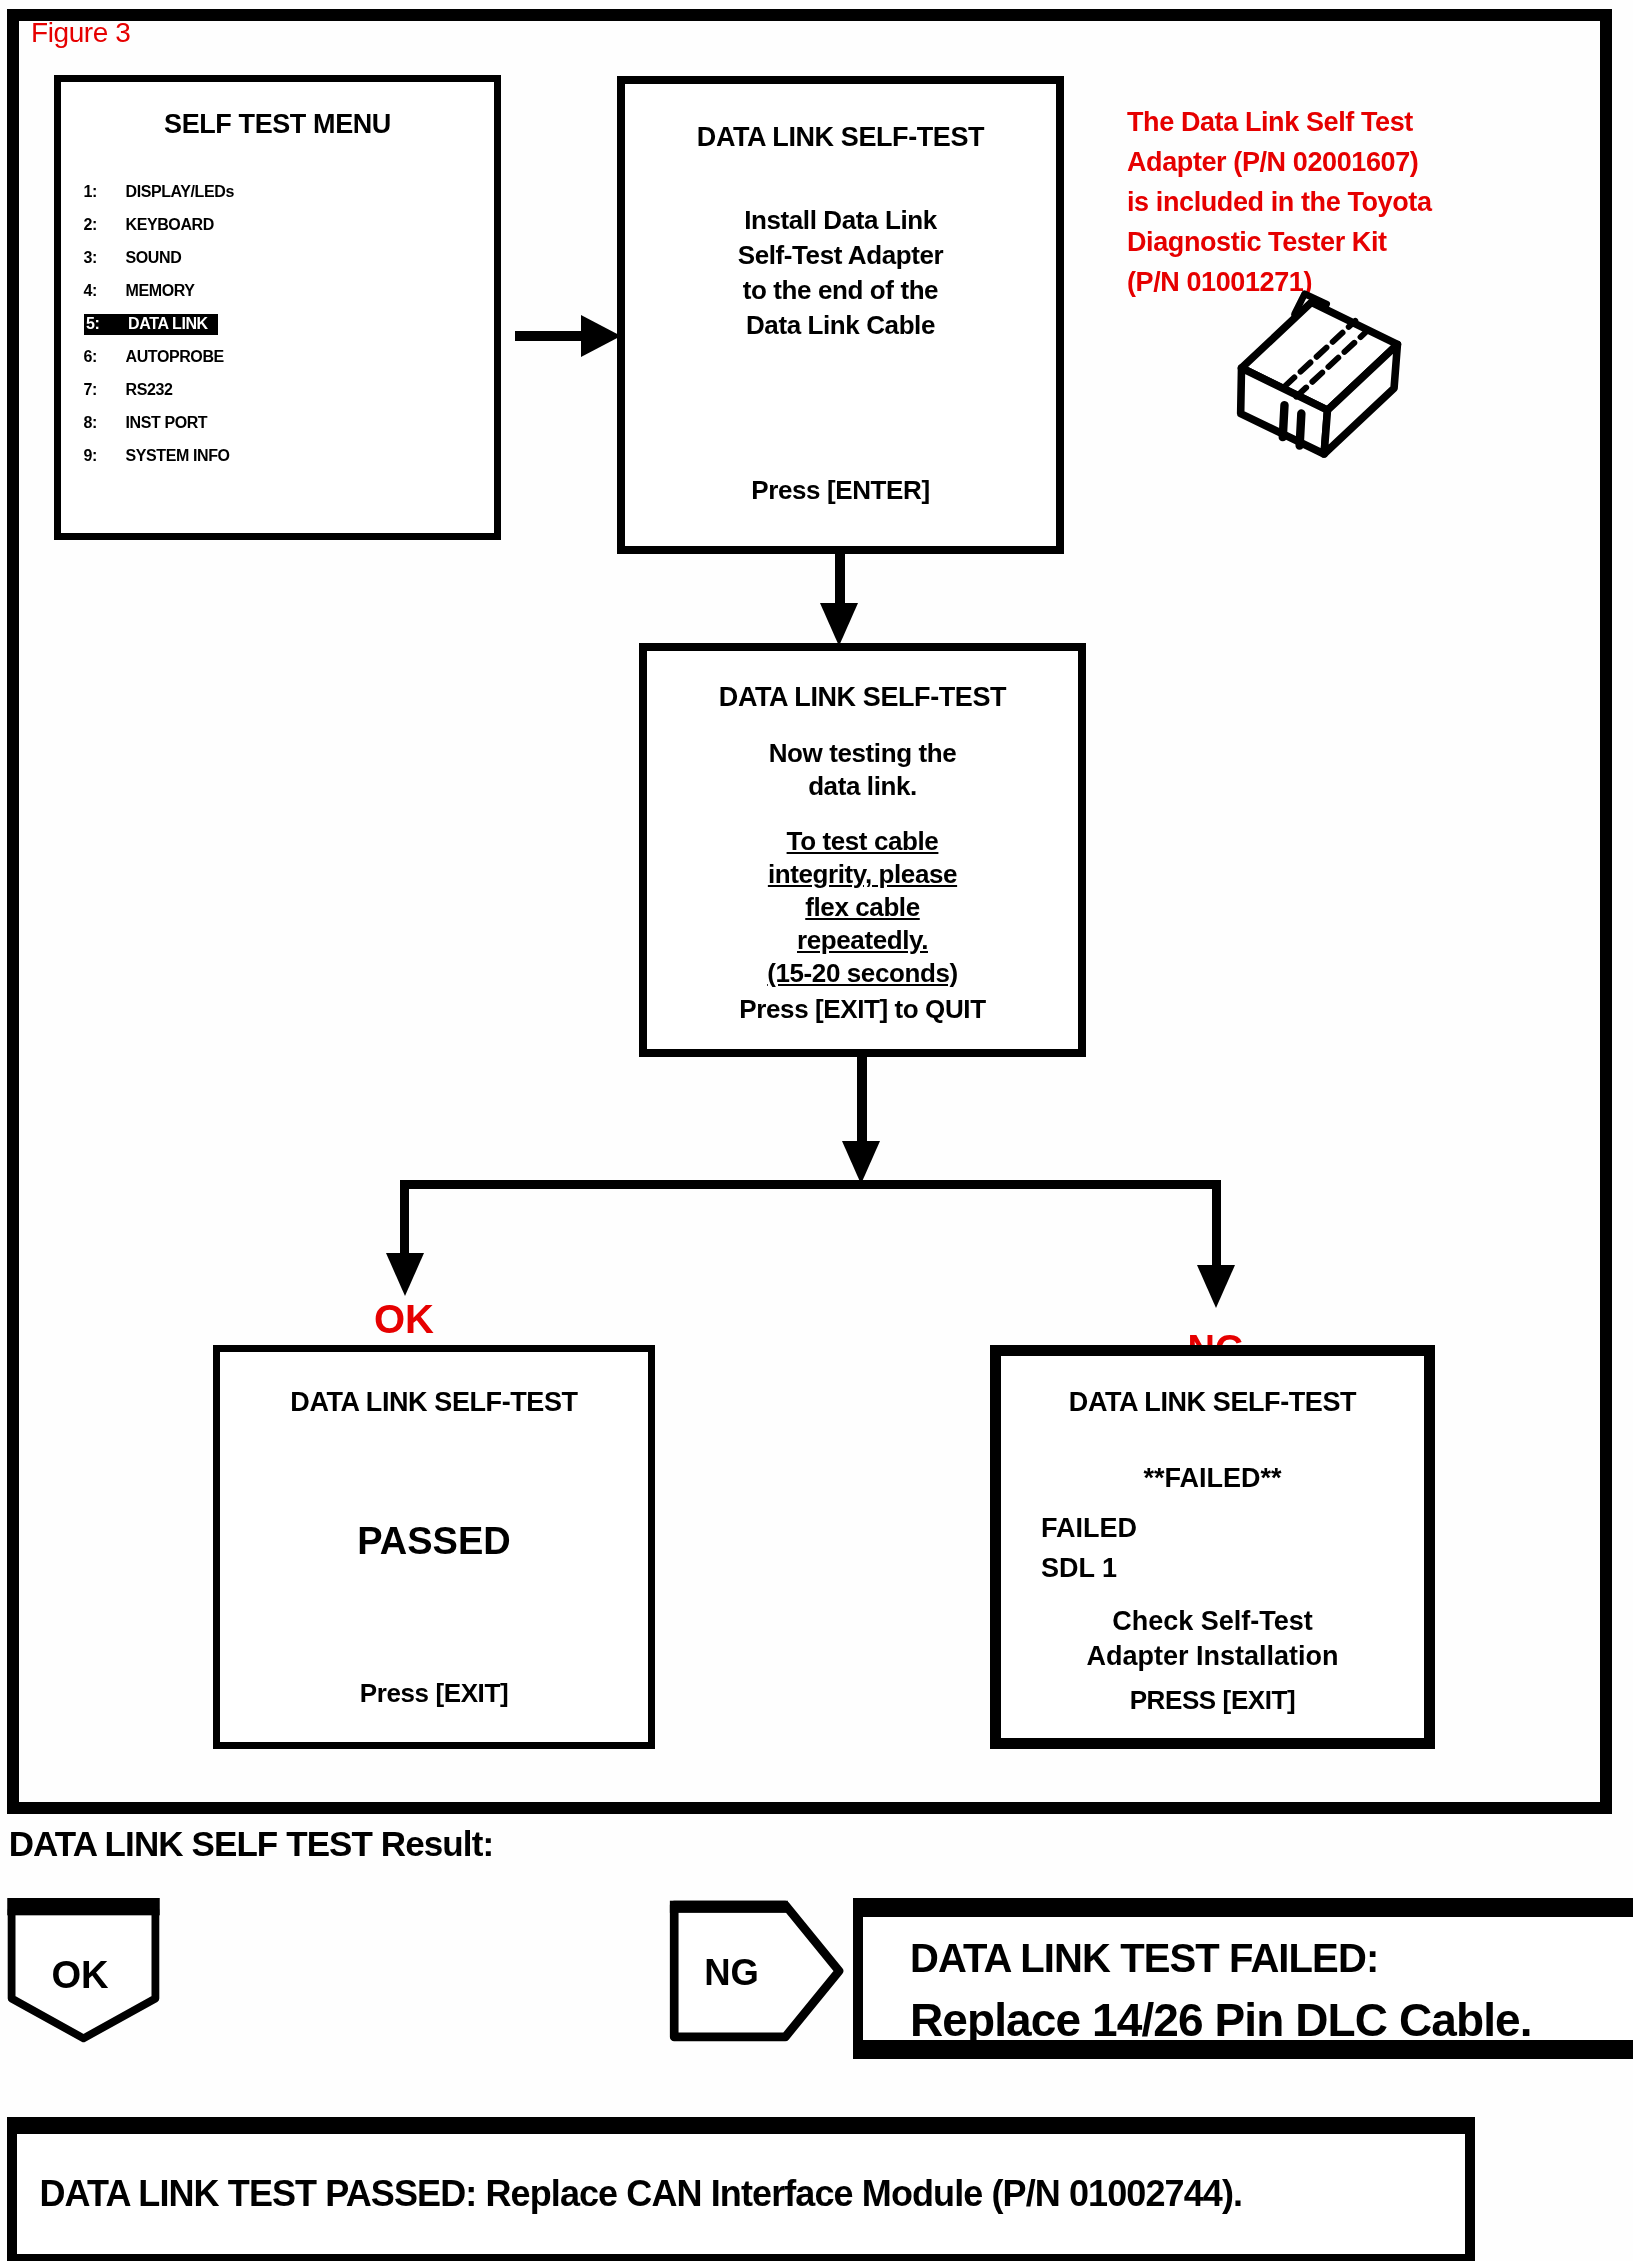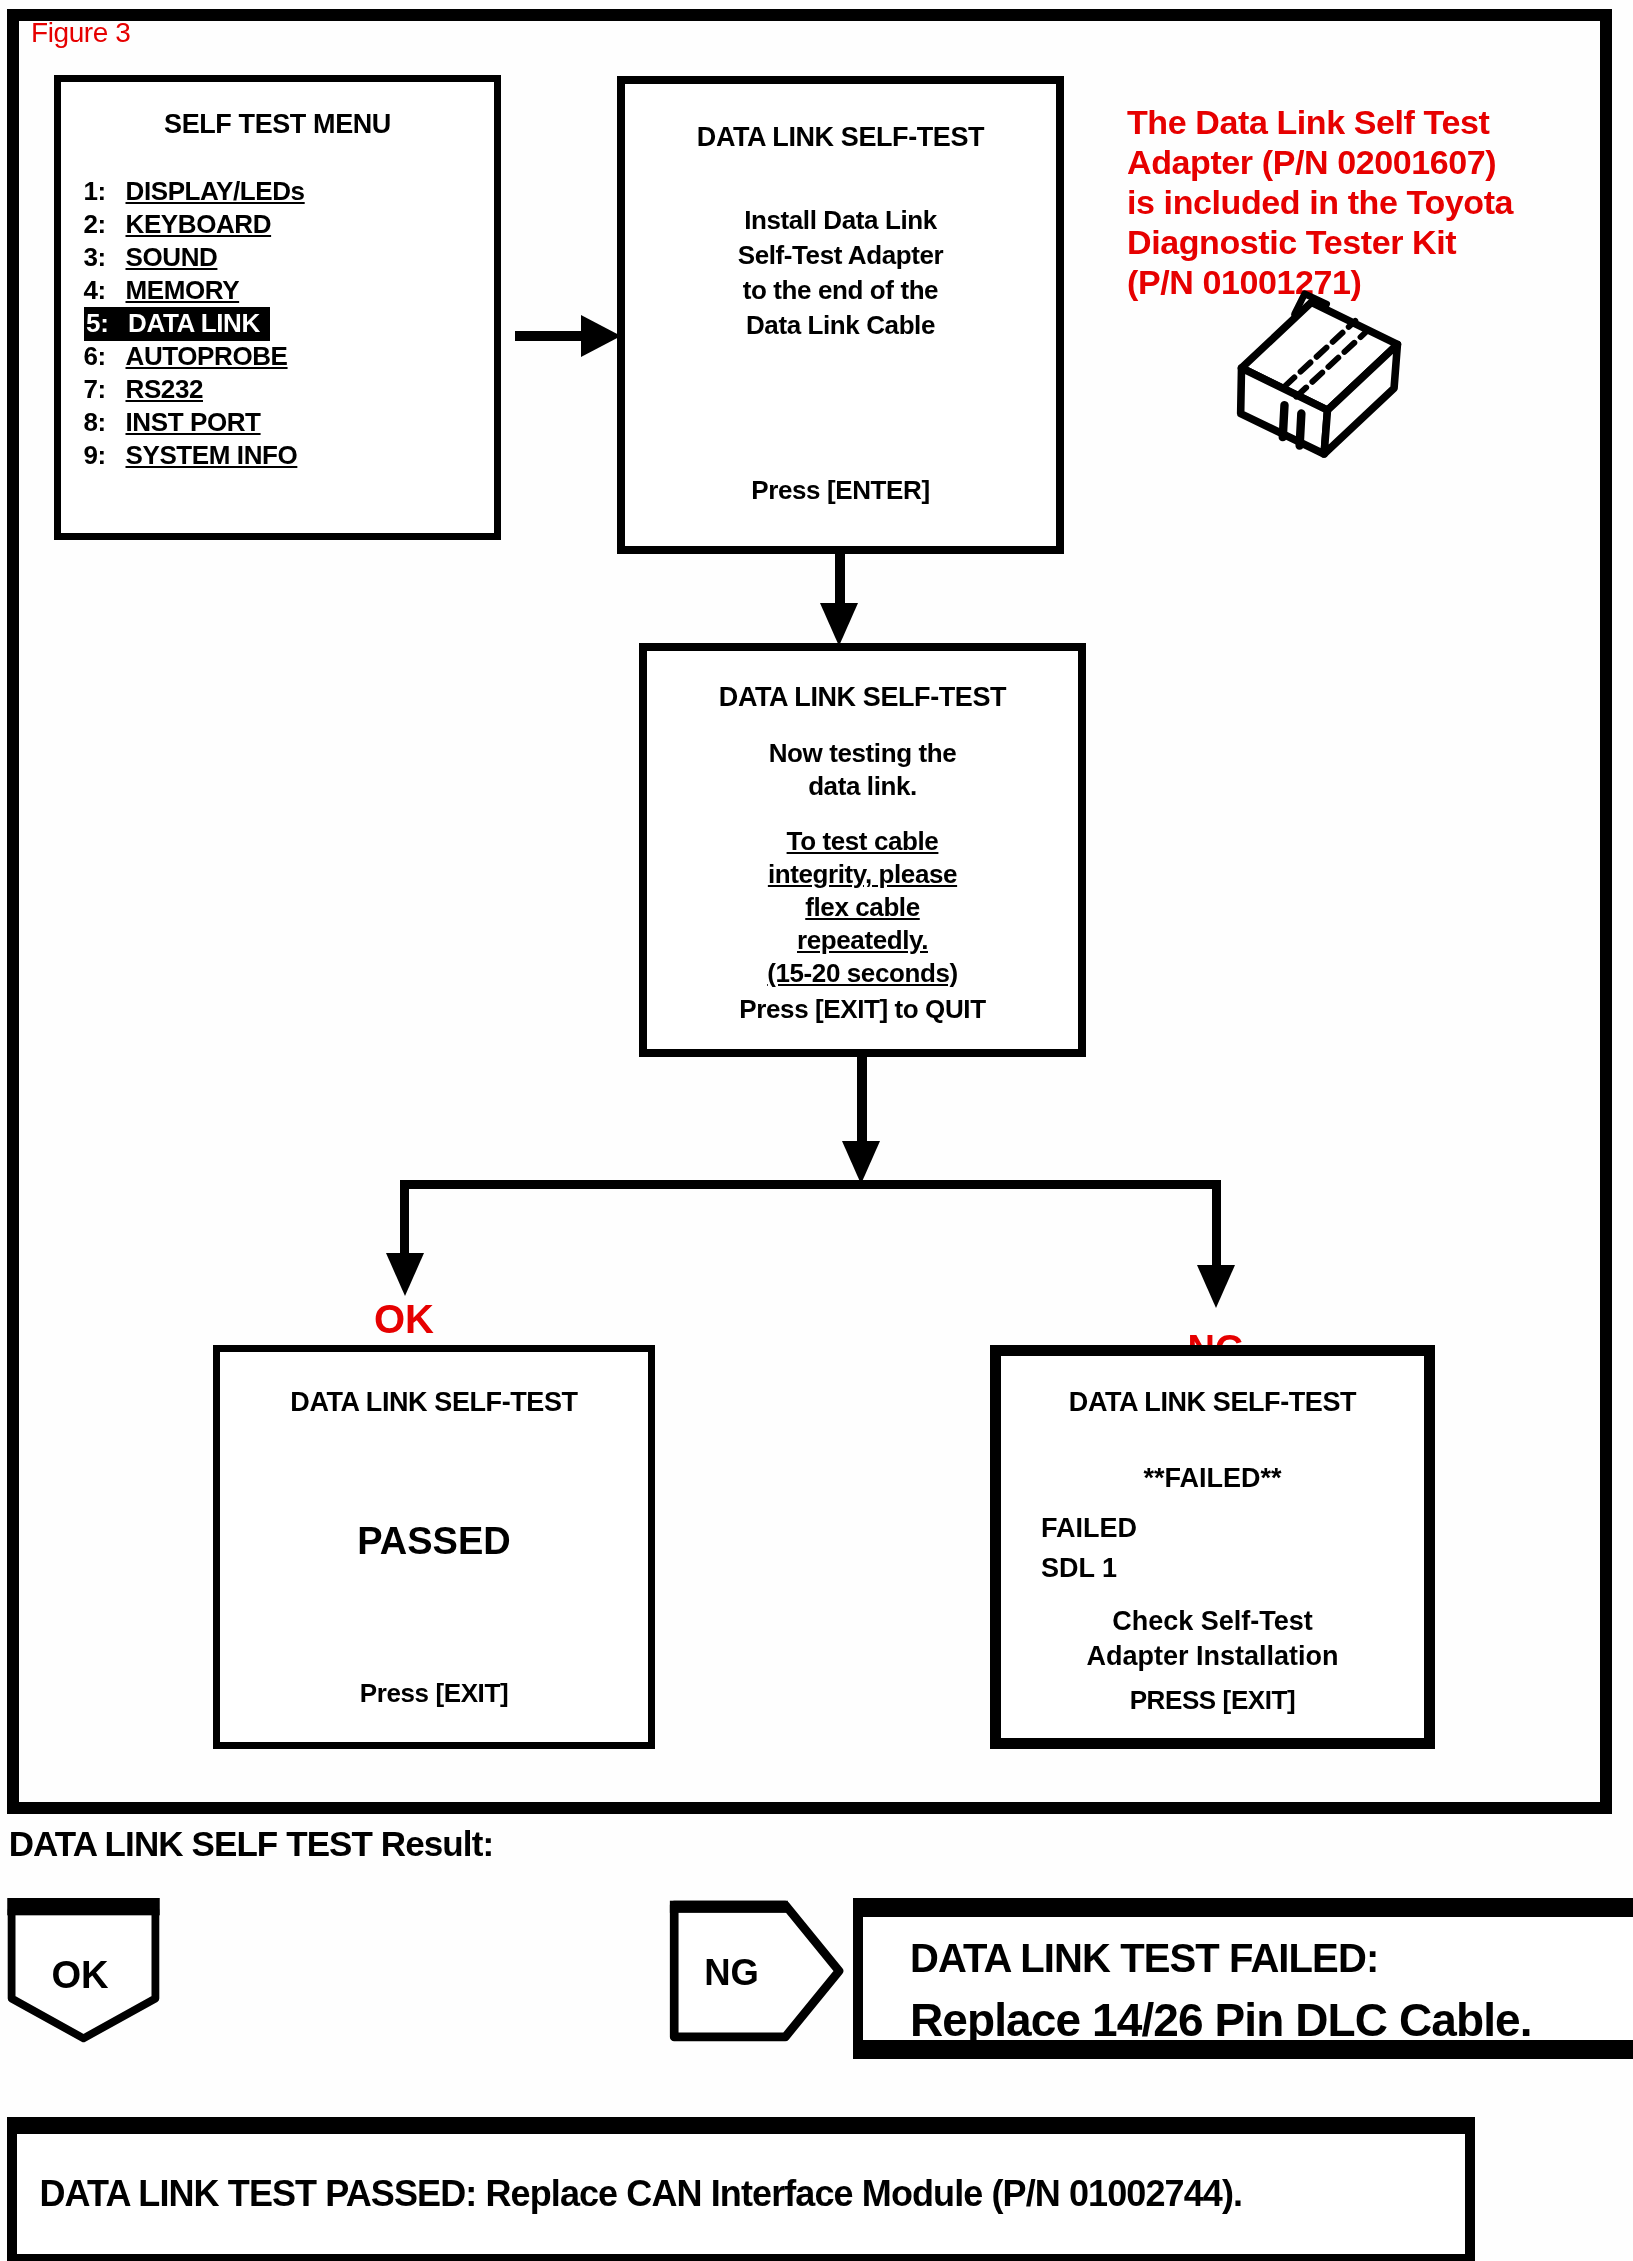--- a/index.html
+++ b/index.html
@@ -12,30 +12,30 @@
   
   .screen{box-sizing:border-box;background:#fff;border:7.8px solid #000;
     display:flex;flex-direction:column;align-items:center;text-align:center;font-weight:bold;}
   .s-title{font-size:27px;letter-spacing:-0.4px;}
   .s-body{font-size:26px;line-height:35px;letter-spacing:-0.4px;}
   .s-action{margin-top:auto;font-size:26px;letter-spacing:-0.4px;}
   
   .menu-box{left:54px;top:75px;width:447px;height:465px;border-width:7px;}
   .menu-box .s-title{margin-top:27px;}
   .menu-items{margin-top:35px;align-self:flex-start;padding-left:22.5px;text-align:left;}
-  .menu-item{font-size:26px;line-height:33px;letter-spacing:-0.4px;white-space:nowrap;text-decoration:underline;}
+  .menu-item{font-size:16px;line-height:33px;letter-spacing:-0.4px;white-space:nowrap;}
   .mi-num{display:inline-block;min-width:42px;}
   .menu-item.selected .mi-in{background:#000;color:#fff;padding:0.9px 10.4px 2.6px 2.6px;}
   
   .install-box{left:617px;top:76px;width:447px;height:478px;border-width:8.7px;}
   .install-box .s-title{margin-top:38px;}
   .install-box .s-body{margin-top:50px;}
   .install-box .s-action{margin-bottom:40px;}
   
-  .note{left:1127px;top:102px;width:407px;font-size:34px;font-weight:bold;
+  .note{left:1127px;top:102px;width:407px;font-size:27px;font-weight:bold;
     line-height:40px;letter-spacing:-0.4px;}
   
   .testing-box{left:639px;top:643px;width:447px;height:414px;border-width:8.7px;}
   .testing-box .s-title{margin-top:31px;}
   .testing-box .p1{margin-top:24px;line-height:33px;}
   .testing-box .p2{margin-top:22px;line-height:33px;text-decoration:underline;}
   .testing-box .s-action{margin-bottom:24px;}
   
   .passed-box{left:213px;top:1345px;width:442px;height:404px;}
   .passed-box .s-title{margin-top:35px;}

